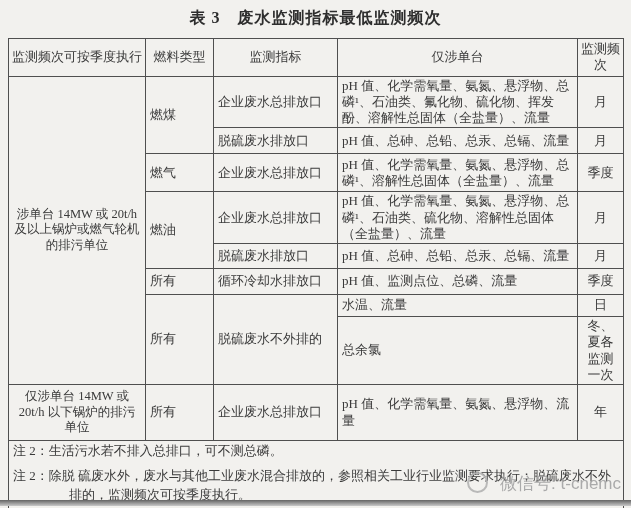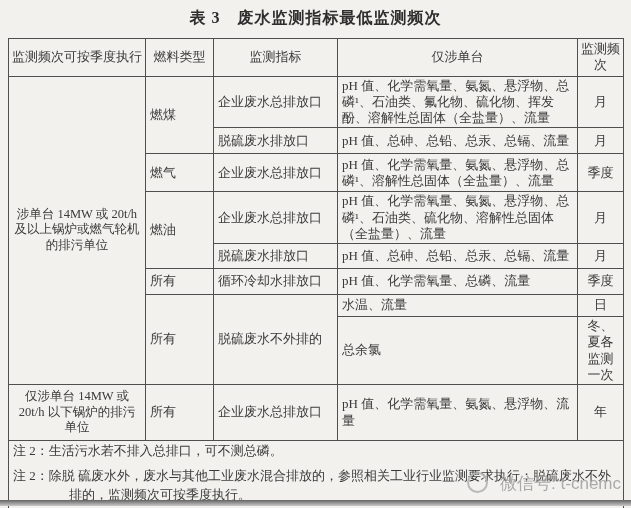--- a/index.html
+++ b/index.html
@@ -108,21 +108,21 @@
 
     <tr style="height:25px">
       <td class="c-point">脱硫废水排放口</td>
       <td class="c-ind">pH 值、总砷、总铅、总汞、总镉、流量</td>
       <td class="c-freq">月</td>
     </tr>
 
     <tr style="height:26px">
       <td class="c-fuel">所有</td>
       <td class="c-point">循环冷却水排放口</td>
-      <td class="c-ind">pH 值、化学需氧量、总磷、流量</td>
+      <td class="c-ind">pH 值、监测点位、总磷、流量</td>
       <td class="c-freq">季度</td>
     </tr>
 
     <tr style="height:22px">
       <td class="c-fuel" rowspan="2">所有</td>
       <td class="c-point" rowspan="2">脱硫废水不外排的</td>
       <td class="c-ind">水温、流量</td>
       <td class="c-freq">日</td>
     </tr>
 

